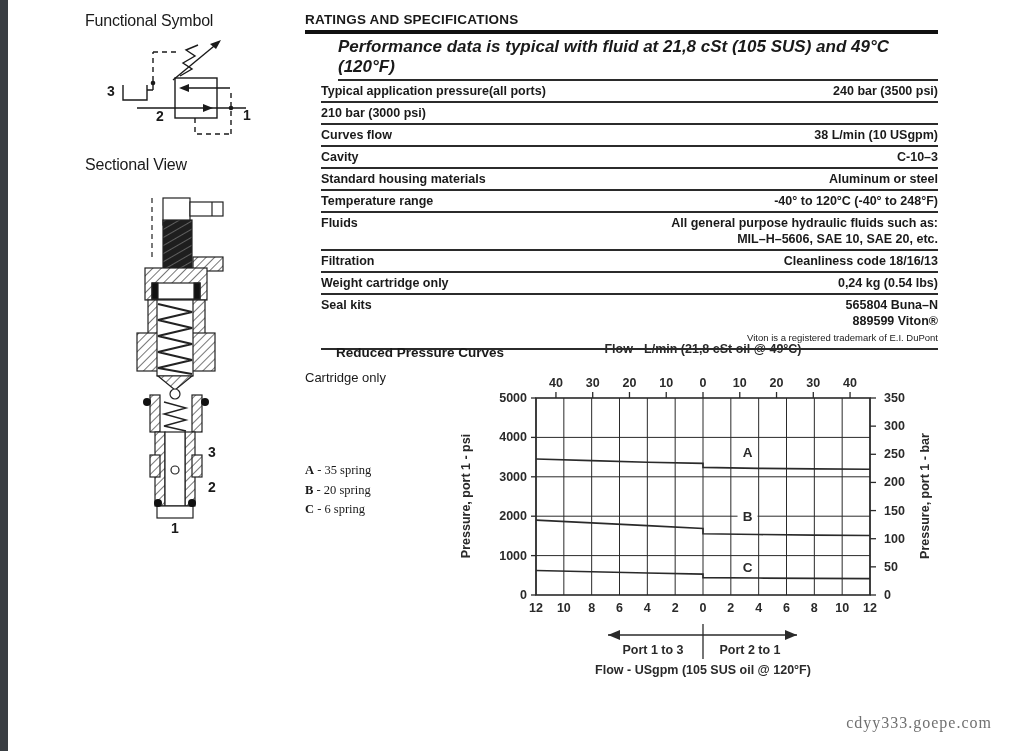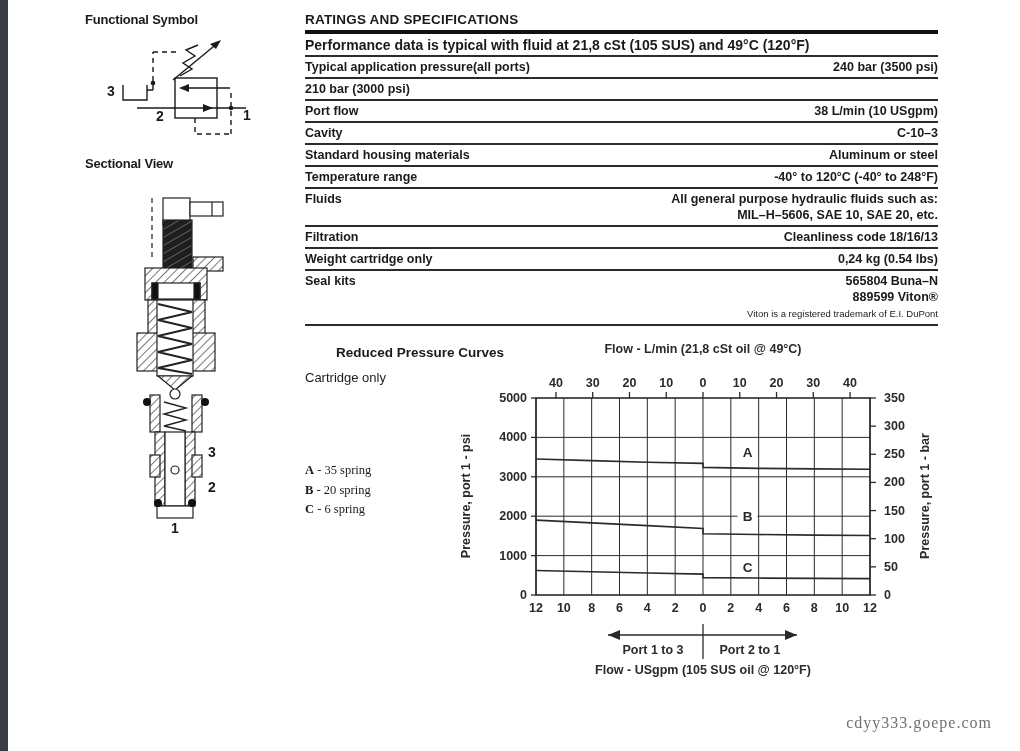--- a/index.html
+++ b/index.html
@@ -1,28 +1,28 @@
 <!DOCTYPE html>
 <html><head>
 <meta charset="utf-8">
 <style>
   html,body{margin:0;padding:0;background:#fff;}
   .page{position:relative;width:1020px;height:751px;background:#ffffff;overflow:hidden;
         font-family:"Liberation Sans",sans-serif;color:#1a1a1a;}
   .edge-strip{position:absolute;left:0;top:0;width:8px;height:751px;background:#3a3e43;}
-  .blk-head{position:absolute;font-weight:bold;font-size:13px;letter-spacing:-0.2px;}
+  .blk-head{position:absolute;font-weight:normal;font-size:16px;letter-spacing:-0.2px;}
   
   .ratings{position:absolute;left:305px;top:12px;width:633px;}
   .ratings-title{font-weight:bold;font-size:13.5px;letter-spacing:0.2px;}
   .ratings-bar{height:4px;background:#111;margin-top:3px;}
-  .note-row{font-weight:bold;font-size:14px;padding:3px 0 2px 0;
-            border-bottom:2px solid #2b2b2b;}
+  .note-row{font-style:italic;font-weight:bold;font-size:17px;padding:3px 0 2px 0;
+            border-bottom:2px solid #2b2b2b;margin-left:33px;}
   .spec-row{display:flex;justify-content:space-between;align-items:flex-start;
             padding:2px 0;border-bottom:2px solid #2b2b2b;font-size:12.5px;font-weight:bold;
-            line-height:16px;}
+            line-height:16px;margin-left:16px;}
   .spec-label{white-space:nowrap;}
   .spec-value{text-align:right;}
   .spec-footnote{display:block;font-size:9.5px;font-weight:normal;margin-top:1px;}
   
   .curves-head{position:absolute;left:305px;top:345px;font-size:13.5px;font-weight:bold;padding-left:31px;}
   .curves-sub{position:absolute;left:305px;top:370px;font-size:13px;}
   .legend{position:absolute;left:305px;top:461px;font-size:12.5px;line-height:19.5px;font-family:Liberation Serif, serif;}
   .legend b{font-weight:bold;}
   .chart-wrap{position:absolute;left:430px;top:336px;width:520px;height:350px;}
   
@@ -139,21 +139,21 @@
     <div class="note-row">Performance data is typical with fluid at 21,8 cSt (105 SUS) and 49°C (120°F)</div>
 
     <div class="spec-row">
       <span class="spec-label">Typical application pressure(all ports)</span>
       <span class="spec-value">240 bar (3500 psi)</span>
     </div>
     <div class="spec-row">
       <span class="spec-value">210 bar (3000 psi)</span>
     </div>
     <div class="spec-row">
-      <span class="spec-label">Port flow</span>
+      <span class="spec-label">Curves flow</span>
       <span class="spec-value">38 L/min (10 USgpm)</span>
     </div>
     <div class="spec-row">
       <span class="spec-label">Cavity</span>
       <span class="spec-value">C-10–3</span>
     </div>
     <div class="spec-row">
       <span class="spec-label">Standard housing materials</span>
       <span class="spec-value">Aluminum or steel</span>
     </div>

